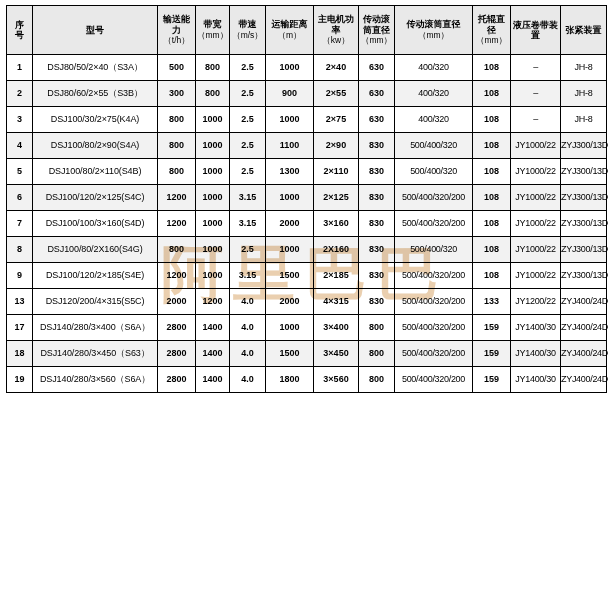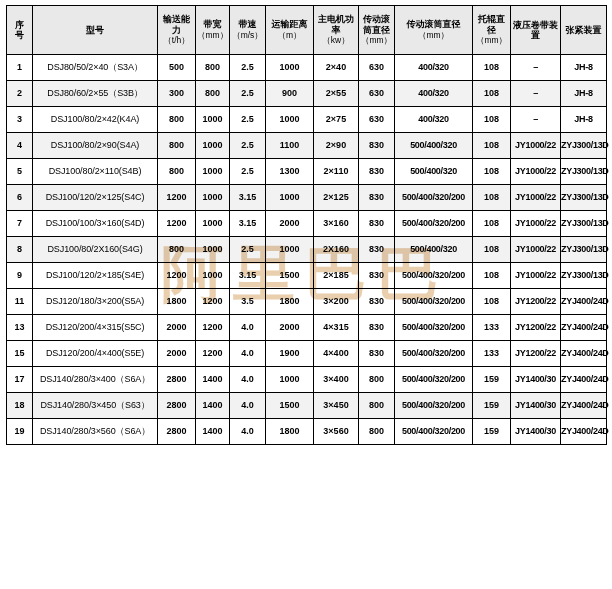--- a/index.html
+++ b/index.html
@@ -68,21 +68,21 @@
   td.num {
     font-weight: bold;
     font-size: 9.5px;
   }
   td.cell {
     font-weight: bold;
     font-size: 9px;
   }
   td.small {
     font-size: 8px;
-    font-weight: bold;
+    font-weight: normal;
     letter-spacing: -0.3px;
   }
   
   col.c0 { width: 26px; }
   col.c1 { width: 125px; }
   col.c2 { width: 38px; }
   col.c3 { width: 34px; }
   col.c4 { width: 36px; }
   col.c5 { width: 48px; }
   col.c6 { width: 45px; }
@@ -203,21 +203,21 @@
           <td class="cell">900</td>
           <td class="cell">2×55</td>
           <td class="cell">630</td>
           <td class="small">400/320</td>
           <td class="cell">108</td>
           <td class="small">–</td>
           <td class="small">JH-8</td>
         </tr>
         <tr>
           <td class="num">3</td>
-          <td class="model">DSJ100/80/2×42(K4A)</td>
+          <td class="model">DSJ100/30/2×75(K4A)</td>
           <td class="cell">800</td>
           <td class="cell">1000</td>
           <td class="cell">2.5</td>
           <td class="cell">1000</td>
           <td class="cell">2×75</td>
           <td class="cell">630</td>
           <td class="small">400/320</td>
           <td class="cell">108</td>
           <td class="small">–</td>
           <td class="small">JH-8</td>
@@ -298,64 +298,36 @@
           <td class="cell">1200</td>
           <td class="cell">1000</td>
           <td class="cell">3.15</td>
           <td class="cell">1500</td>
           <td class="cell">2×185</td>
           <td class="cell">830</td>
           <td class="small">500/400/320/200</td>
           <td class="cell">108</td>
           <td class="small">JY1000/22</td>
           <td class="small">ZYJ300/13D</td>
-        </tr>
-        <tr>
-          <td class="num">11</td>
-          <td class="model">DSJ120/180/3×200(S5A)</td>
-          <td class="cell">1800</td>
-          <td class="cell">1200</td>
-          <td class="cell">3.5</td>
-          <td class="cell">1800</td>
-          <td class="cell">3×200</td>
-          <td class="cell">830</td>
-          <td class="small">500/400/320/200</td>
-          <td class="cell">108</td>
-          <td class="small">JY1200/22</td>
-          <td class="small">ZYJ400/24D</td>
         </tr>
         <tr>
           <td class="num">13</td>
           <td class="model">DSJ120/200/4×315(S5C)</td>
           <td class="cell">2000</td>
           <td class="cell">1200</td>
           <td class="cell">4.0</td>
           <td class="cell">2000</td>
           <td class="cell">4×315</td>
           <td class="cell">830</td>
           <td class="small">500/400/320/200</td>
           <td class="cell">133</td>
           <td class="small">JY1200/22</td>
           <td class="small">ZYJ400/24D</td>
         </tr>
         <tr>
-          <td class="num">15</td>
-          <td class="model">DSJ120/200/4×400(S5E)</td>
-          <td class="cell">2000</td>
-          <td class="cell">1200</td>
-          <td class="cell">4.0</td>
-          <td class="cell">1900</td>
-          <td class="cell">4×400</td>
-          <td class="cell">830</td>
-          <td class="small">500/400/320/200</td>
-          <td class="cell">133</td>
-          <td class="small">JY1200/22</td>
-          <td class="small">ZYJ400/24D</td>
-        </tr>
-        <tr>
           <td class="num">17</td>
           <td class="model">DSJ140/280/3×400（S6A）</td>
           <td class="cell">2800</td>
           <td class="cell">1400</td>
           <td class="cell">4.0</td>
           <td class="cell">1000</td>
           <td class="cell">3×400</td>
           <td class="cell">800</td>
           <td class="small">500/400/320/200</td>
           <td class="cell">159</td>

